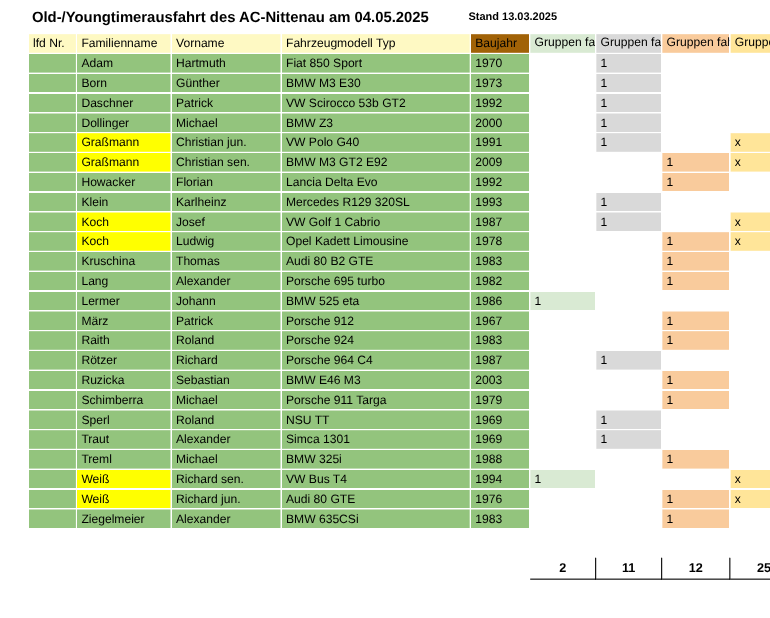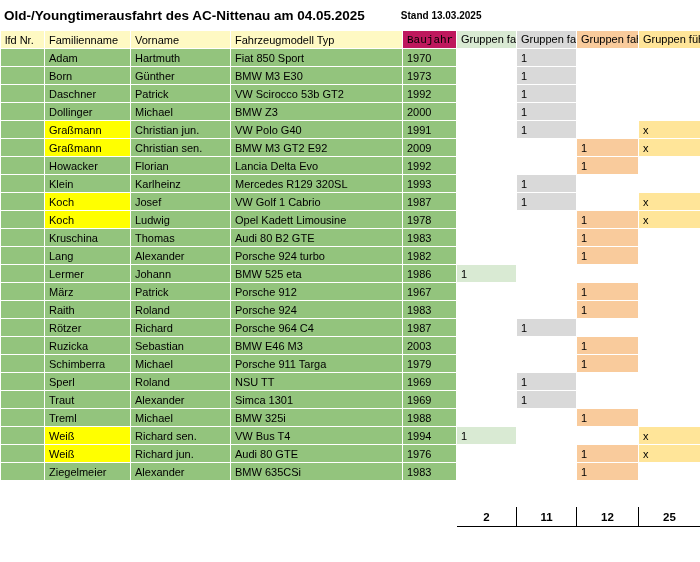--- a/index.html
+++ b/index.html
@@ -12,20 +12,21 @@
     height: 562px;
     font-family: "Liberation Sans", sans-serif;
     color: #000000;
     overflow: hidden;
   }
   .sheet {
     position: relative;
     width: 700px;
     height: 562px;
     box-sizing: border-box;
+    padding-left: 25px;
   }
   .title-row {
     display: flex;
     align-items: center;
     padding: 6px 0 6px 4px;
     height: 30px;
     box-sizing: border-box;
   }
   .title-main {
     font-size: 13.5px;
@@ -62,23 +63,22 @@
     font-size: 11px;
     vertical-align: bottom;
     height: 48px;
     padding-bottom: 3px;
   }
   th.hdr-plain {
     background: #fef9c3;
     text-align: left;
   }
   th.hdr-baujahr {
-    background: #be185d;
-    text-align: center;
-    font-family: Liberation Mono, monospace;
+    background: #a16207;
+    text-align: center;
   }
   th.hdr-gem {
     background: #d9ead3;
     text-align: center;
     vertical-align: top;
     white-space: normal;
     line-height: 1.15;
     padding-top: 3px;
   }
   th.hdr-norm {
@@ -329,21 +329,21 @@
           <td class="c-baujahr">1983</td>
           <td class="c-gem"></td>
           <td class="c-norm"></td>
           <td class="c-sport on">1</td>
           <td class="c-fuehrer"></td>
         </tr>
         <tr>
           <td class="c-num"></td>
           <td class="c-name">Lang</td>
           <td class="c-vorname">Alexander</td>
-          <td class="c-modell">Porsche 924 turbo</td>
+          <td class="c-modell">Porsche 695 turbo</td>
           <td class="c-baujahr">1982</td>
           <td class="c-gem"></td>
           <td class="c-norm"></td>
           <td class="c-sport on">1</td>
           <td class="c-fuehrer"></td>
         </tr>
         <tr>
           <td class="c-num"></td>
           <td class="c-name">Lermer</td>
           <td class="c-vorname">Johann</td>

